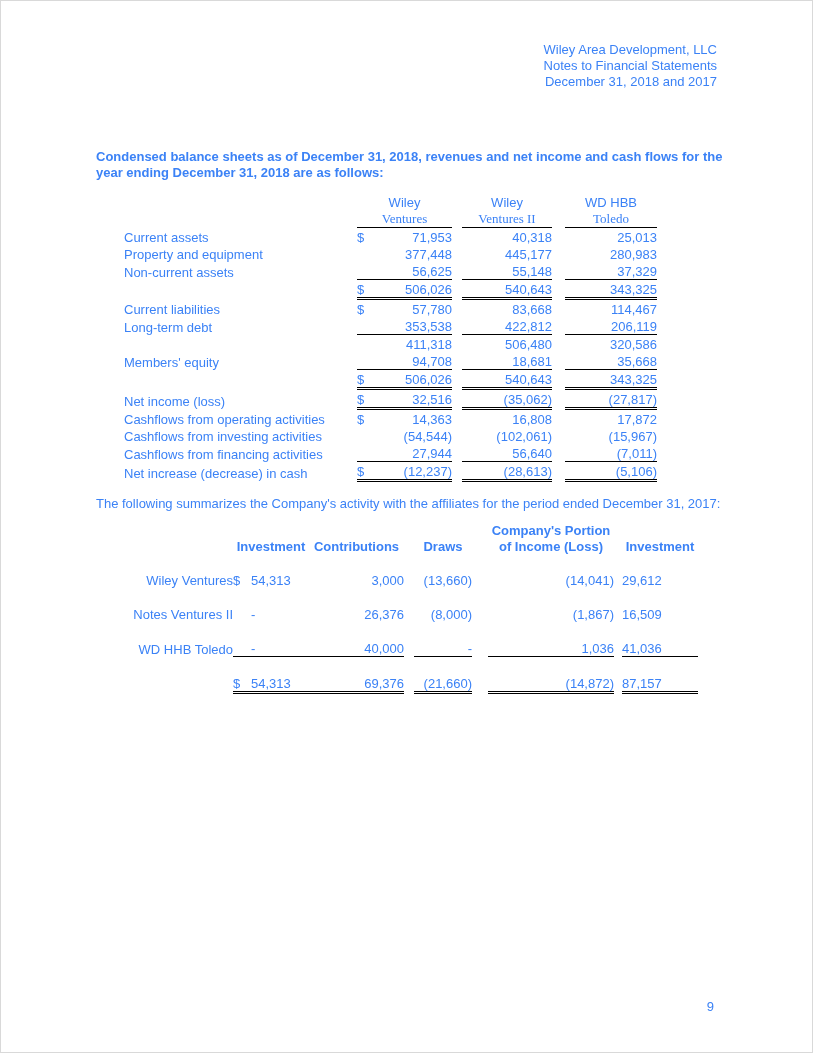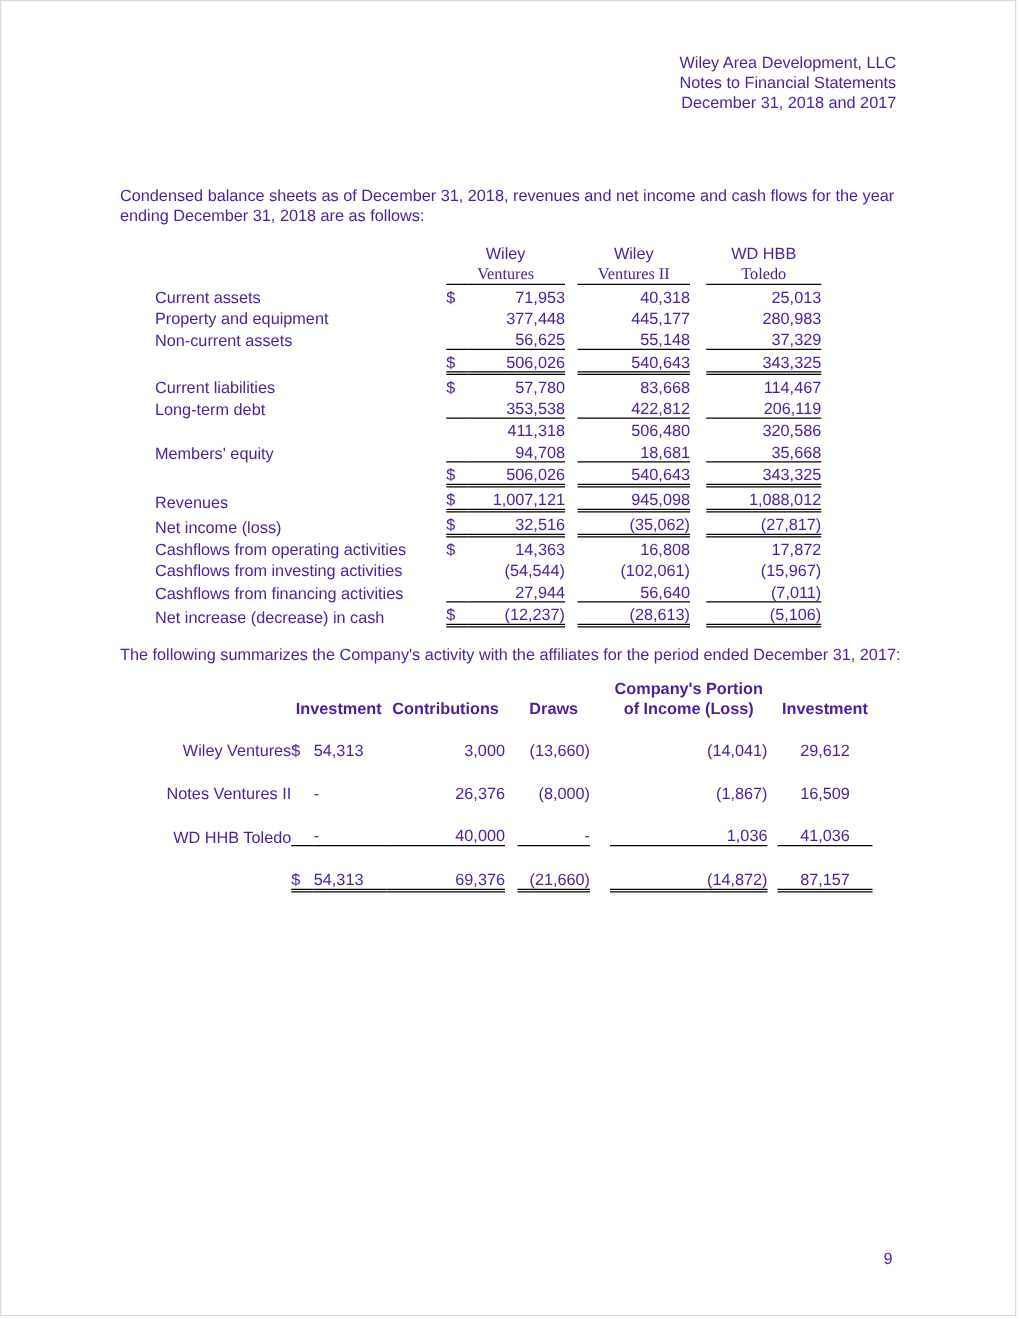--- a/index.html
+++ b/index.html
@@ -4,33 +4,34 @@
 <style>
   html,body { margin:0; padding:0; background:#fff; }
   .page {
     position: relative;
     width: 813px;
     height: 1053px;
     background: #fff;
     border: 1px solid #d9d9d9;
     font-family: "Liberation Sans", "DejaVu Sans", sans-serif;
     font-size: 13px;
-    color: #4c1d95;
+    color: #3b82f6;
     box-sizing: border-box;
   }
   .doc-header {
     padding-top: 41px;
     margin-right: 95px;
     text-align: right;
     line-height: 16px;
   }
   .intro {
     margin: 59px 0 12px 95px;
     width: 628px;
     line-height: 16px;
+    font-weight: bold;
   }
   .para2 {
     margin: 14px 0 0 95px;
     width: 700px;
     line-height: 16px;
   }
   table { border-collapse: collapse; table-layout: fixed; }
   td { padding: 0; vertical-align: bottom; white-space: nowrap; font-size: 13px; }
 
   
@@ -51,21 +52,21 @@
   
   .t2 { margin: 10px 0 0 110px; }
   .t2 td { height: 34px; }
   .t2 tr.hrow td { height: 16px; }
   .t2 .lbl { width: 122px; text-align: right; }
   .t2 .usd { width: 18px; text-align: left; }
   .t2 .c1  { width: 58px; text-align: left; }
   .t2 .c2  { width: 95px; text-align: right; }
   .t2 .c3  { width: 58px; text-align: right; }
   .t2 .c4  { width: 126px; text-align: right; }
-  .t2 .c5  { width: 76px; text-align: center; }
+  .t2 .c5  { width: 76px; text-align: left; }
   .t2 .ga  { width: 10px; }
   .t2 .gb  { width: 16px; }
   .t2 .gc  { width: 8px; }
   .t2 .ch  { text-align: center; font-weight: bold; }
   .t2 tr.u  td.usd, .t2 tr.u  td.c1, .t2 tr.u  td.c2, .t2 tr.u  td.c3, .t2 tr.u  td.c4, .t2 tr.u  td.c5 { border-bottom: 1px solid #000; }
   .t2 tr.uu td.usd, .t2 tr.uu td.c1, .t2 tr.uu td.c2, .t2 tr.uu td.c3, .t2 tr.uu td.c4, .t2 tr.uu td.c5 { border-bottom: 3px double #000; }
 
   .sp td { height: auto; }  .sp12 { height: 12px; } .sp15 { height: 15px; }
   .sp16 { height: 16px; } .sp17 { height: 17px; } .sp18 { height: 18px; }
   .sp33 { height: 33px; } .sp34 { height: 34px; } .sp6 { height: 6px; }
@@ -201,29 +202,20 @@
       <td class="num">506,026</td>
       <td class="g1"></td>
       <td class="n2">540,643</td>
       <td class="g2"></td>
       <td class="n3">343,325</td>
     </tr>
     <tr class="sp">
           <td colspan="7" class="sp33"></td>
         </tr>
 
-    <tr class="uu">
-      <td class="lbl">Revenues</td>
-      <td class="usd">$</td>
-      <td class="num">1,007,121</td>
-      <td class="g1"></td>
-      <td class="n2">945,098</td>
-      <td class="g2"></td>
-      <td class="n3">1,088,012</td>
-    </tr>
     <tr class="sp">
           <td colspan="7" class="sp18"></td>
         </tr>
 
     <tr class="uu">
       <td class="lbl">Net income (loss)</td>
       <td class="usd">$</td>
       <td class="num">32,516</td>
       <td class="g1"></td>
       <td class="n2">(35,062)</td>

